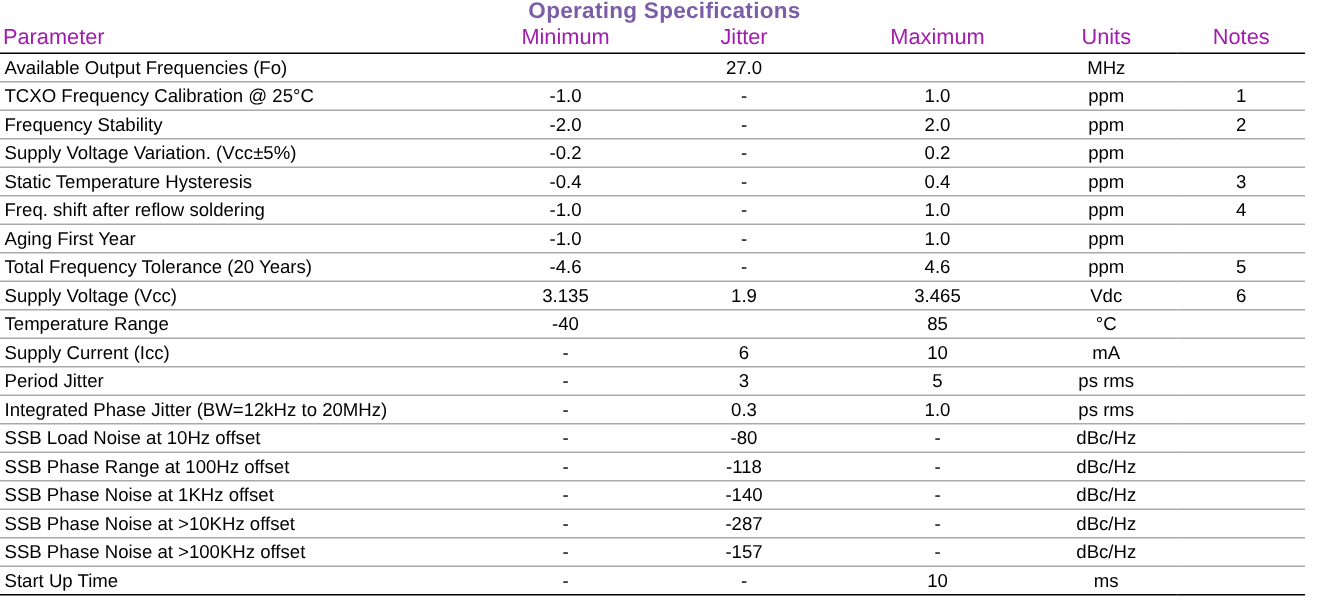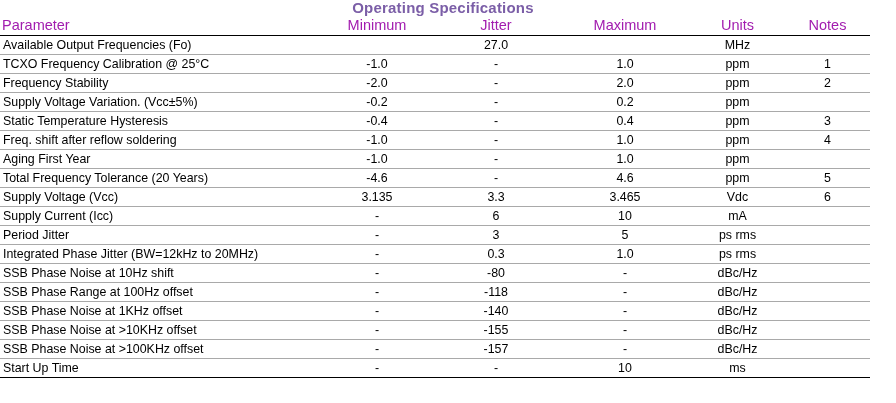--- a/index.html
+++ b/index.html
@@ -162,26 +162,34 @@
           <td class="param">Total Frequency Tolerance (20 Years)</td>
           <td>-4.6</td>
           <td>-</td>
           <td>4.6</td>
           <td>ppm</td>
           <td>5</td>
         </tr>
         <tr>
           <td class="param">Supply Voltage (Vcc)</td>
           <td>3.135</td>
-          <td>3.3</td>
+          <td>1.9</td>
           <td>3.465</td>
           <td>Vdc</td>
           <td>6</td>
         </tr>
         <tr>
+          <td class="param">Temperature Range</td>
+          <td>-40</td>
+          <td></td>
+          <td>85</td>
+          <td>°C</td>
+          <td></td>
+        </tr>
+        <tr>
           <td class="param">Supply Current (Icc)</td>
           <td>-</td>
           <td>6</td>
           <td>10</td>
           <td>mA</td>
           <td></td>
         </tr>
         <tr>
           <td class="param">Period Jitter</td>
           <td>-</td>
@@ -192,21 +200,21 @@
         </tr>
         <tr>
           <td class="param">Integrated Phase Jitter (BW=12kHz to 20MHz)</td>
           <td>-</td>
           <td>0.3</td>
           <td>1.0</td>
           <td>ps rms</td>
           <td></td>
         </tr>
         <tr>
-          <td class="param">SSB Phase Noise at 10Hz shift</td>
+          <td class="param">SSB Load Noise at 10Hz offset</td>
           <td>-</td>
           <td>-80</td>
           <td>-</td>
           <td>dBc/Hz</td>
           <td></td>
         </tr>
         <tr>
           <td class="param">SSB Phase Range at 100Hz offset</td>
           <td>-</td>
           <td>-118</td>
@@ -218,21 +226,21 @@
           <td class="param">SSB Phase Noise at 1KHz offset</td>
           <td>-</td>
           <td>-140</td>
           <td>-</td>
           <td>dBc/Hz</td>
           <td></td>
         </tr>
         <tr>
           <td class="param">SSB Phase Noise at &gt;10KHz offset</td>
           <td>-</td>
-          <td>-155</td>
+          <td>-287</td>
           <td>-</td>
           <td>dBc/Hz</td>
           <td></td>
         </tr>
         <tr>
           <td class="param">SSB Phase Noise at &gt;100KHz offset</td>
           <td>-</td>
           <td>-157</td>
           <td>-</td>
           <td>dBc/Hz</td>

